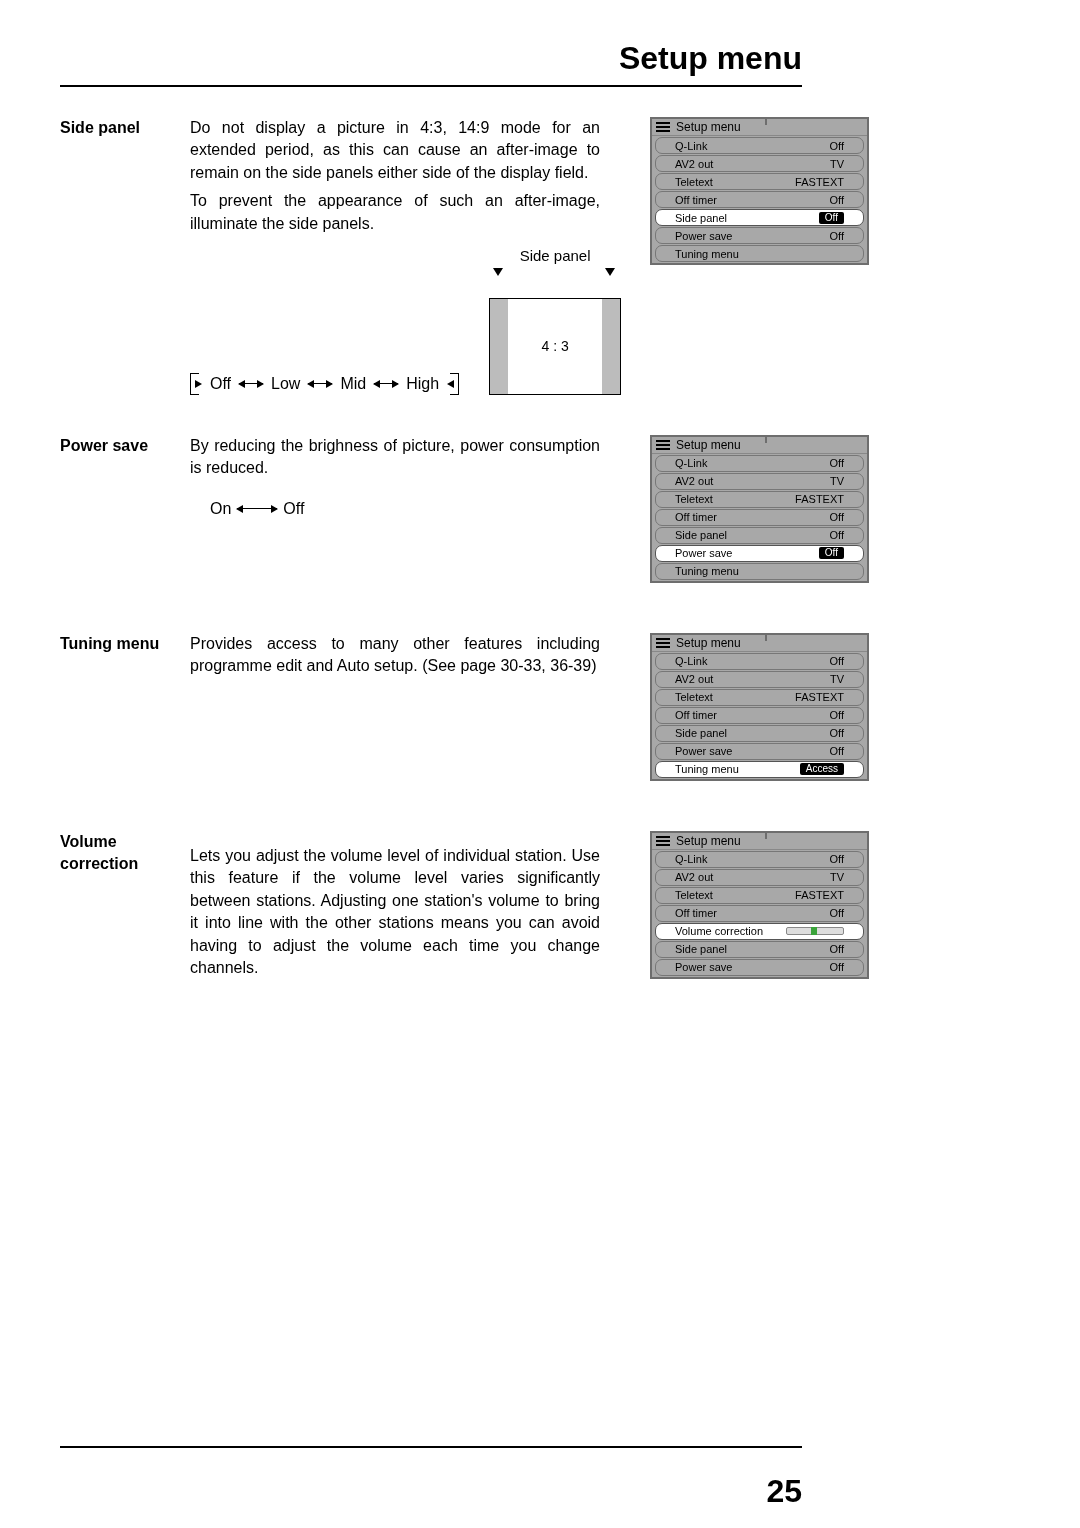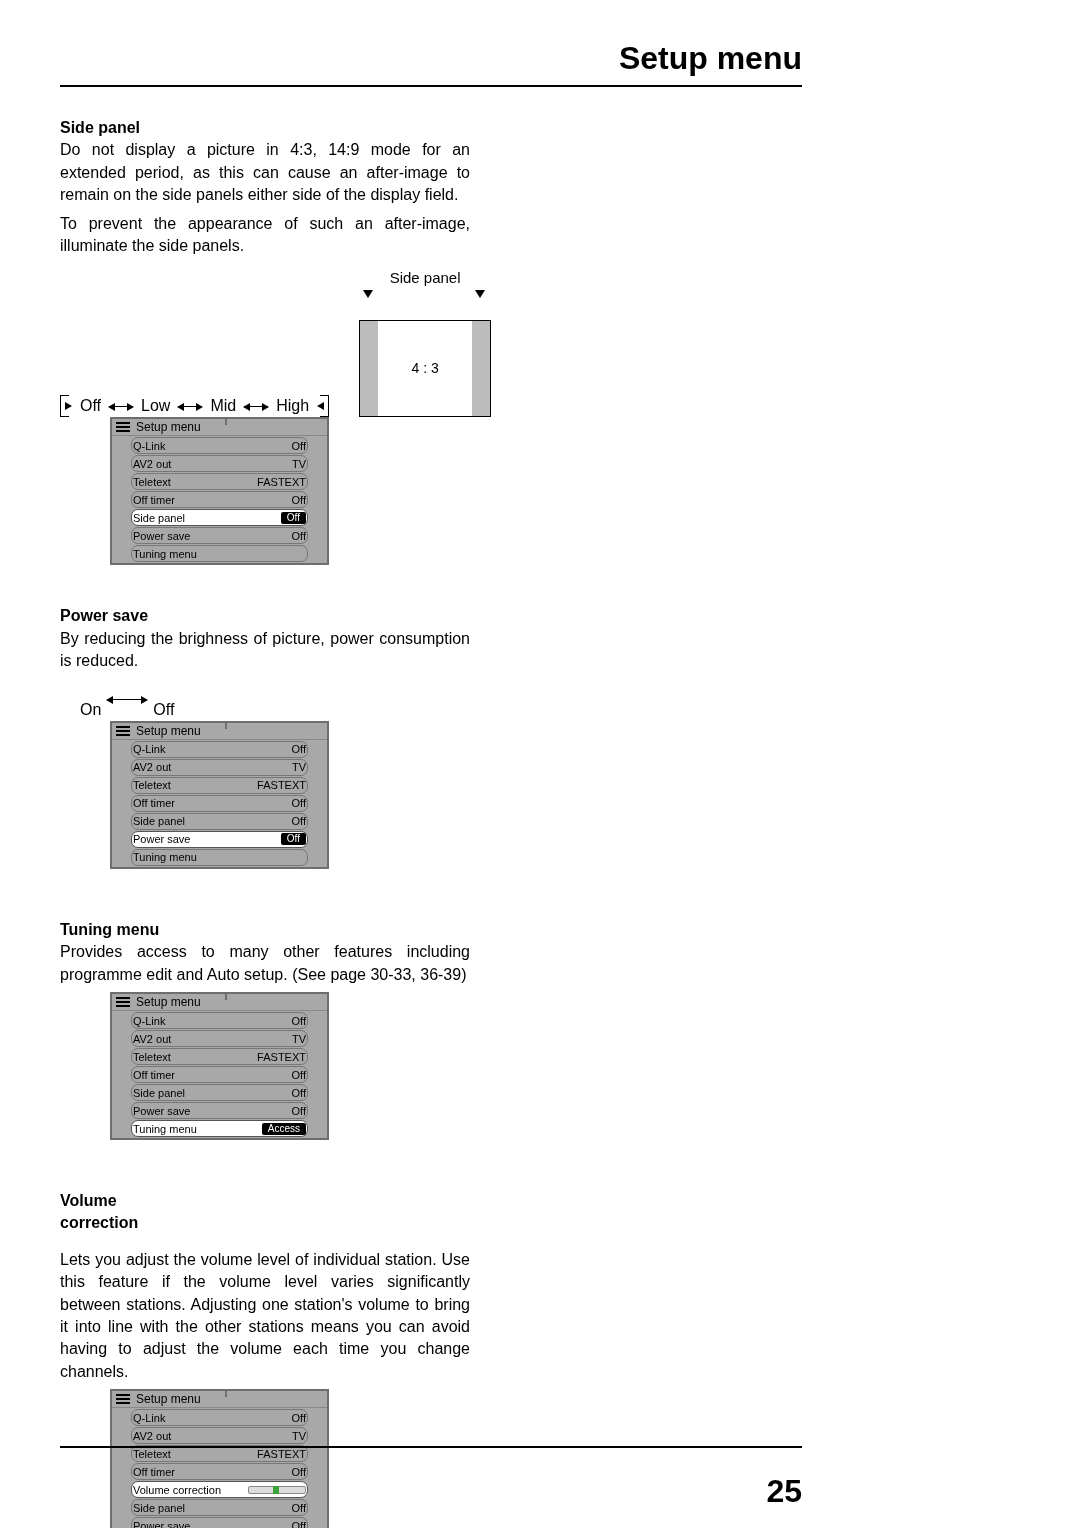--- a/index.html
+++ b/index.html
@@ -23,21 +23,20 @@
     margin: 0 0 8px 0;
   }
   .hr-top {
     border: none;
     border-top: 2px solid #000;
     margin: 0 0 30px 0;
   }
   .section {
     display: flex;
     margin-bottom: 40px;
-    flex-direction: column;
   }
   .label-col {
     width: 130px;
     font-weight: bold;
     font-size: 16px;
     line-height: 1.4;
     flex-shrink: 0;
   }
   .body-col {
     width: 410px;
@@ -47,24 +46,24 @@
     flex-shrink: 0;
   }
   .body-col p { margin: 0 0 6px 0; }
   .menu-col {
     margin-left: 50px;
     flex-shrink: 0;
   }
 
   
   .options-row {
-    margin-top: 26px;
+    margin-top: 18px;
     font-size: 16px;
     display: flex;
-    align-items: flex-start;
+    align-items: center;
     gap: 6px;
   }
 
   
   .diagram-wrap {
     display: flex;
     align-items: flex-end;
     gap: 30px;
     margin-top: 10px;
   }
@@ -163,23 +162,23 @@
     right: -2px; top: -2px;
     width: 100px; height: 6px;
     border: 2px solid #6e6e6e;
     border-bottom: none;
     background: #a8a8a8;
   }
   .osd-row {
     display: flex;
     justify-content: space-between;
     align-items: center;
-    padding: 0 1px;
+    padding: 0 19px;
     height: 15px;
-    margin: 1px 19px;
+    margin: 1px 3px;
     border: 1px solid #777;
     border-radius: 7px;
     background: #a8a8a8;
     font-size: 11px;
     gap: 16px;
   }
   .osd-row.selected {
     background: #fff;
     border-color: #555;
   }

